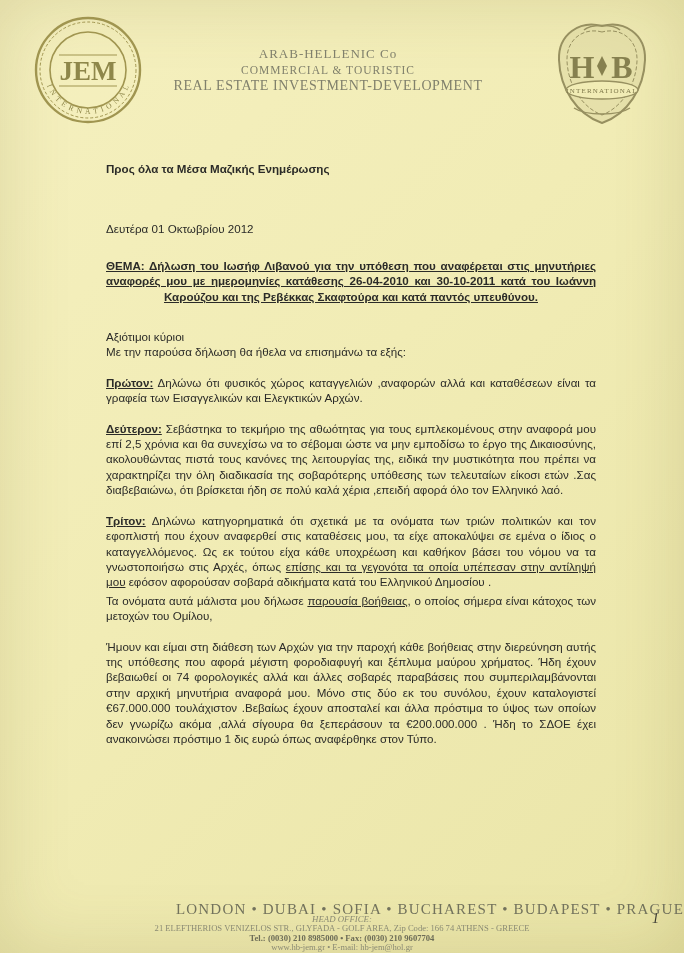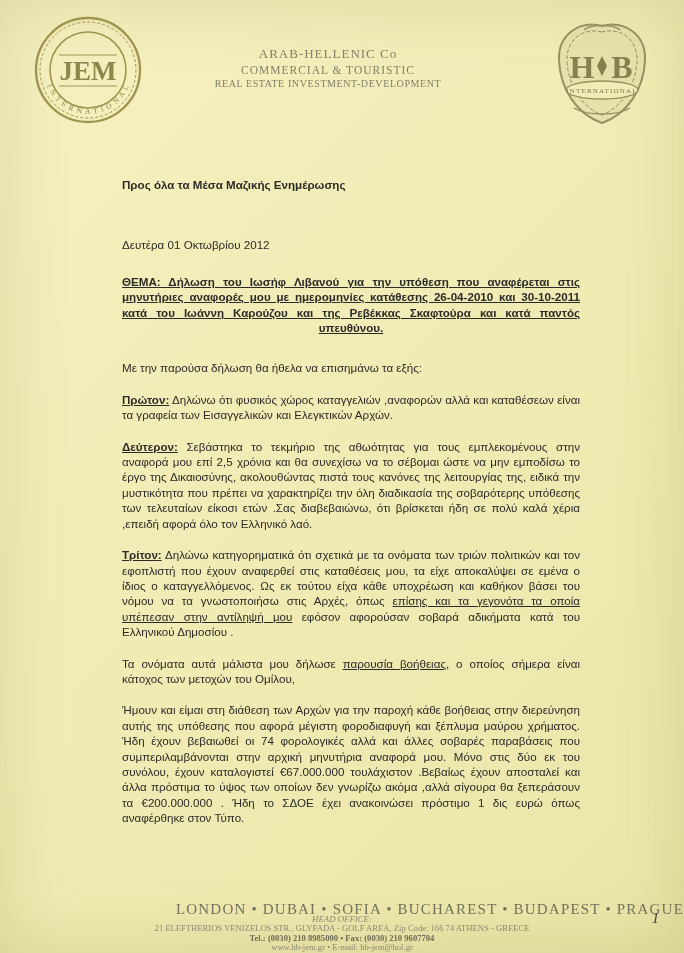--- a/index.html
+++ b/index.html
@@ -14,26 +14,26 @@
   
   .logo-left  { position:absolute; left:33px; top:15px; width:110px; height:110px; }
   .logo-right { position:absolute; right:26px; top:18px; width:112px; height:112px; }
   .header-text {
     position:absolute; left:calc(50% - 14px); transform:translateX(-50%); top:46px;
     text-align:center; color:#80806c;
     font-family:"Liberation Serif",serif; font-weight:normal;
   }
   .header-text .l1 { font-size:13px; letter-spacing:1px; }
   .header-text .l2 { font-size:11.5px; letter-spacing:1px; margin-top:2px; }
-  .header-text .l3 { font-size:10px; letter-spacing:0.6px; margin-top:2px; }
+  .header-text .l3 { font-size:14px; letter-spacing:0.6px; margin-top:2px; }
 
   
   .letter { position:absolute; left:90px; width:506px; top:161px;
             font-size:11.6px; line-height:15.4px; text-align:justify; }
-  .letter p { margin:16px;padding-left:16px; }
+  .letter p { margin:0;padding-left:16px; }
   .recipient { font-weight:bold; margin-bottom:45px !important; }
   .date-line { text-align:left; margin-bottom:21px !important; padding-right:4px; }
   .subject  { font-weight:bold; text-decoration:underline;
               text-align:justify; text-align-last:center;
               margin-bottom:25px !important; }
   .salutation-block { margin-bottom:15px !important; }
   .para { margin-bottom:15px !important; }
   .para.tight { margin-bottom:3px !important; }
   .lead { font-weight:bold; text-decoration:underline; }
   .u { text-decoration:underline; }
@@ -93,20 +93,21 @@
 
   <div class="letter">
 
     <p class="recipient">Προς όλα τα Μέσα Μαζικής Ενημέρωσης</p>
 
     <p class="date-line">Δευτέρα 01 Οκτωβρίου  2012</p>
 
     <p class="subject">ΘΕΜΑ: Δήλωση του Ιωσήφ Λιβανού για την υπόθεση που αναφέρεται στις μηνυτήριες αναφορές μου με ημερομηνίες κατάθεσης 26-04-2010 και 30-10-2011 κατά του Ιωάννη Καρούζου και της Ρεβέκκας Σκαφτούρα και κατά παντός υπευθύνου.</p>
 
     <div class="salutation-block">
+      <p>Αξιότιμοι κύριοι</p>
       <p>Με την παρούσα δήλωση θα ήθελα να επισημάνω τα εξής:</p>
     </div>
 
     <p class="para"><span class="lead">Πρώτον:</span><span> Δηλώνω ότι φυσικός χώρος καταγγελιών ,αναφορών αλλά και καταθέσεων είναι τα γραφεία των Εισαγγελικών και Ελεγκτικών Αρχών.</span></p>
 
     <p class="para"><span class="lead">Δεύτερον:</span><span> Σεβάστηκα το τεκμήριο της αθωότητας για τους εμπλεκομένους στην αναφορά μου επί 2,5 χρόνια και θα συνεχίσω να το σέβομαι ώστε να μην εμποδίσω το έργο της Δικαιοσύνης, ακολουθώντας πιστά τους κανόνες της λειτουργίας της, ειδικά την μυστικότητα που πρέπει να χαρακτηρίζει την όλη διαδικασία της σοβαρότερης υπόθεσης των τελευταίων είκοσι ετών .Σας διαβεβαιώνω, ότι βρίσκεται ήδη σε πολύ καλά χέρια ,επειδή αφορά όλο τον Ελληνικό λαό.</span></p>
 
     <p class="para tight"><span class="lead">Τρίτον:</span><span> Δηλώνω κατηγορηματικά ότι σχετικά με τα ονόματα των τριών πολιτικών και τον εφοπλιστή που έχουν αναφερθεί  στις καταθέσεις μου,  τα είχε αποκαλύψει  σε εμένα ο ίδιος ο καταγγελλόμενος. Ως εκ τούτου είχα κάθε υποχρέωση και καθήκον βάσει του νόμου να τα γνωστοποιήσω στις Αρχές, όπως </span><span class="u">επίσης και  τα γεγονότα τα οποία υπέπεσαν στην αντίληψή μου</span><span> εφόσον αφορούσαν σοβαρά αδικήματα κατά του Ελληνικού Δημοσίου .</span></p>
 
     <p class="para"><span>Τα ονόματα αυτά  μάλιστα μου δήλωσε </span><span class="u">παρουσία βοήθειας</span><span>, ο οποίος σήμερα είναι κάτοχος των μετοχών του Ομίλου,</span></p>

